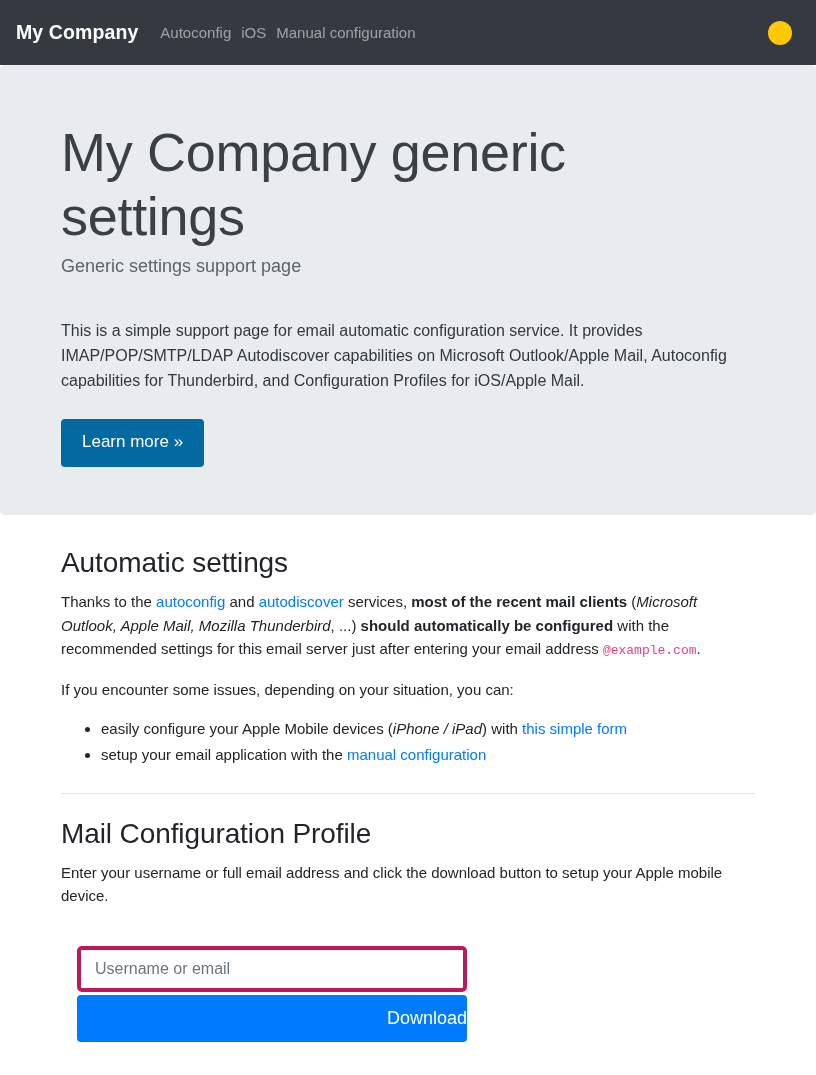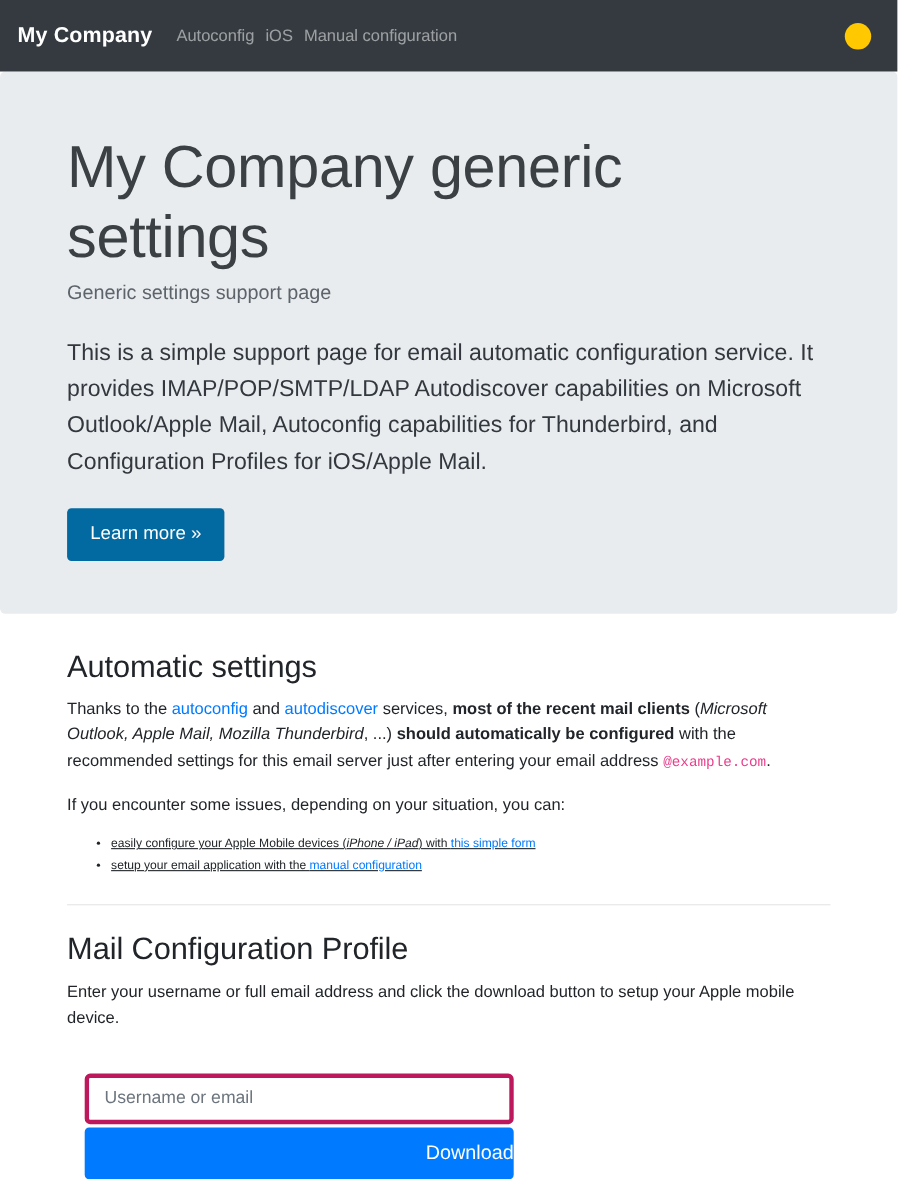--- a/index.html
+++ b/index.html
@@ -85,23 +85,23 @@
     max-width: 520px;
   }
   .jumbotron-sub {
     font-size: 18px;
     font-weight: 400;
     color: #5c636a;
     margin: 6px 0 0 0;
     line-height: 1.4;
   }
   .jumbotron-lead {
-    font-size: 21px;
+    font-size: 16px;
     color: #32383e;
-    margin: 24px 0 0 0;
+    margin: 38px 0 0 0;
     max-width: 680px;
     line-height: 1.58;
   }
   .btn-primary {
     display: inline-block;
     margin-top: 26px;
     background: #0369a1;
     color: #ffffff;
     border: none;
     border-radius: 4px;
@@ -151,22 +151,21 @@
     word-wrap: break-word;
   }
   ul.bullets {
     margin: 6px 0 0 0;
     padding-left: 40px;
     list-style-type: disc;
   }
   ul.bullets li {
     margin-bottom: 2px;
     line-height: 1.58;
-    font-size: 11px;
-    text-decoration: underline;
+    font-size: 15px;
   }
   hr.divider {
     border: none;
     border-top: 1px solid #e3e5e8;
     margin: 26px 0 22px 0;
   }
 
   
   .form-area {
     padding-top: 22px;

